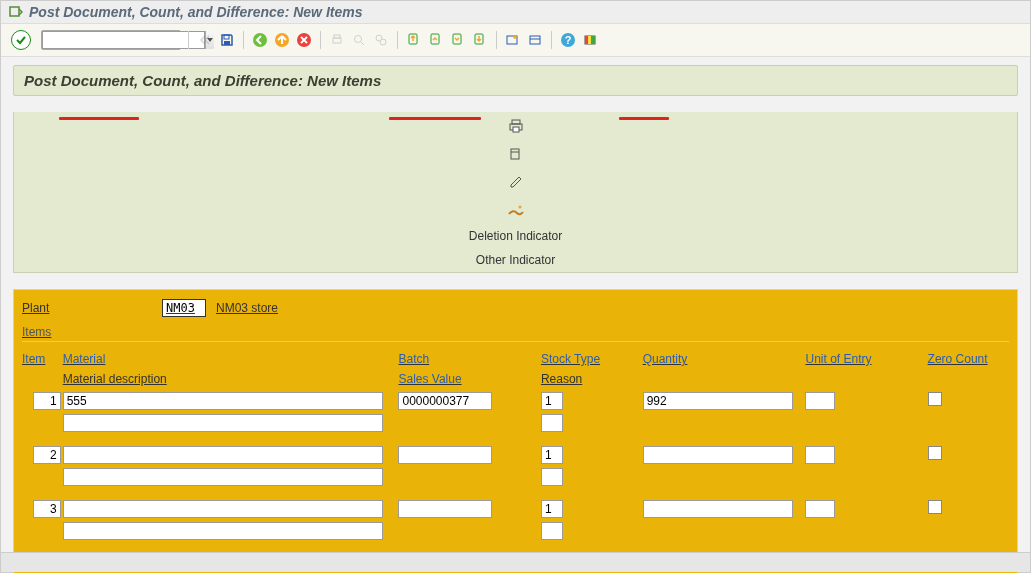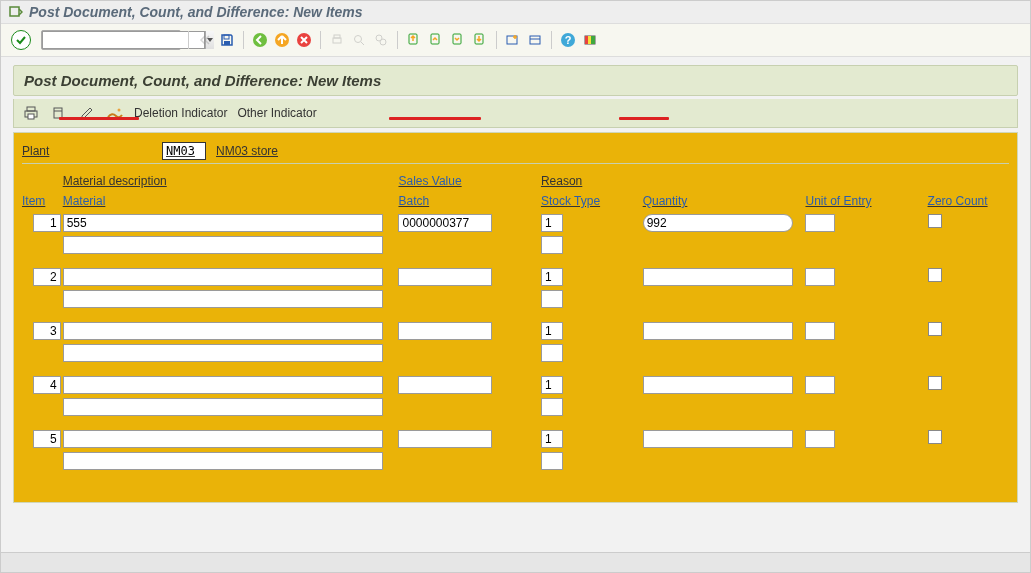--- a/index.html
+++ b/index.html
@@ -82,27 +82,28 @@
     background: #e3ead0;
     border: 1px solid #c7d0b0;
     padding: 6px 10px;
     font-style: italic;
     font-weight: bold;
     font-size: 15px;
     color: #3b3f33;
     border-radius: 2px;
   }
   .app-toolbar {
-    margin: 3px 12px;
+    margin: 16px 12px;
     background: #e3ead0;
     border: 1px solid #c7d0b0;
     border-top: none;
     padding: 5px 8px;
     display: flex; align-items: center;
     gap: 10px;
+    flex-direction: column;
   }
   .app-toolbar .tbicon { width: 18px; height: 18px; }
   .link-btn { color: #333; cursor: pointer; }
   .panel {
     margin: 4px 12px 0 12px;
     background: #eab308;
     border: 1px solid #d0d6b8;
     padding: 6px 8px 20px 8px;
     text-decoration: underline;
   }
@@ -315,59 +316,60 @@
   </div>
 
   <div class="panel">
 
     <div class="field-row">
       <span class="field-label">Plant</span>
       <input class="small-input" style="width: 44px; border: 1.5px solid rgb(51, 51, 51);" value="NM03">
       <span>NM03 store</span>
     </div>
 
+    <div class="section-title">Items</div>
     <div class="hr"></div>
 
     <table class="items">
       <colgroup>
         <col style="width:40px">
           <col style="width:330px">
           <col style="width:140px">
         <col style="width:100px">
           <col style="width:160px">
           <col style="width:120px">
           <col style="width:80px">
       </colgroup>
       <tbody>
           <tr>
+        <th class="link">Item</th>
+        <th class="link">Material</th>
+        <th class="link">Batch</th>
+        <th class="link">Stock Type</th>
+        <th class="link">Quantity</th>
+        <th class="link">Unit of Entry</th>
+        <th class="link">Zero Count</th>
+      </tr>
+      <tr>
         <th></th>
         <th class="plain">Material description</th>
         <th class="link">Sales Value</th>
         <th class="plain">Reason</th>
         <th></th>
             <th></th>
             <th></th>
       </tr>
-      <tr>
-        <th class="link">Item</th>
-        <th class="link">Material</th>
-        <th class="link">Batch</th>
-        <th class="link">Stock Type</th>
-        <th class="link">Quantity</th>
-        <th class="link">Unit of Entry</th>
-        <th class="link">Zero Count</th>
-      </tr>
       </tbody>
         <tbody id="item-rows">
           <tr>
             <td style="text-align:right;padding-bottom:2px"><input type="text" readonly="" value="1" style="width: 28px; text-align: right;"></td>
             <td style="padding-bottom:2px"><input type="text" value="555" style="width: 320px;"></td>
             <td style="padding-bottom:2px"><input type="text" value="0000000377" style="width: 94px;"></td>
             <td style="padding-bottom:2px"><input type="text" value="1" style="width: 22px;"></td>
-            <td style="padding-bottom:2px"><input type="text" value="992" style="width: 150px; border-radius: 9px;"></td>
+            <td style="padding-bottom:2px"><input type="text" value="992" style="width: 150px;"></td>
             <td style="padding-bottom:2px"><input type="text" value="" style="width: 30px;"></td>
             <td style="padding-bottom:2px"><span class="chk"></span></td>
           </tr>
           <tr>
             <td></td>
             <td><input type="text" value="" style="width: 320px;"></td>
             <td></td>
             <td><input type="text" value="" style="width: 22px;"></td>
             <td></td>
             <td></td>

